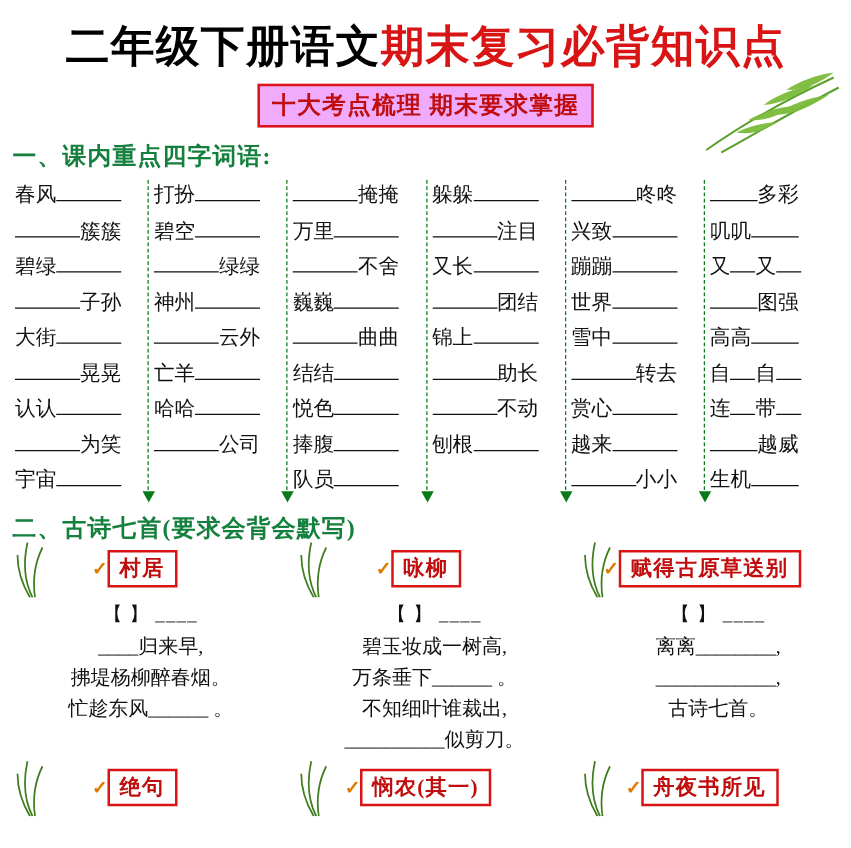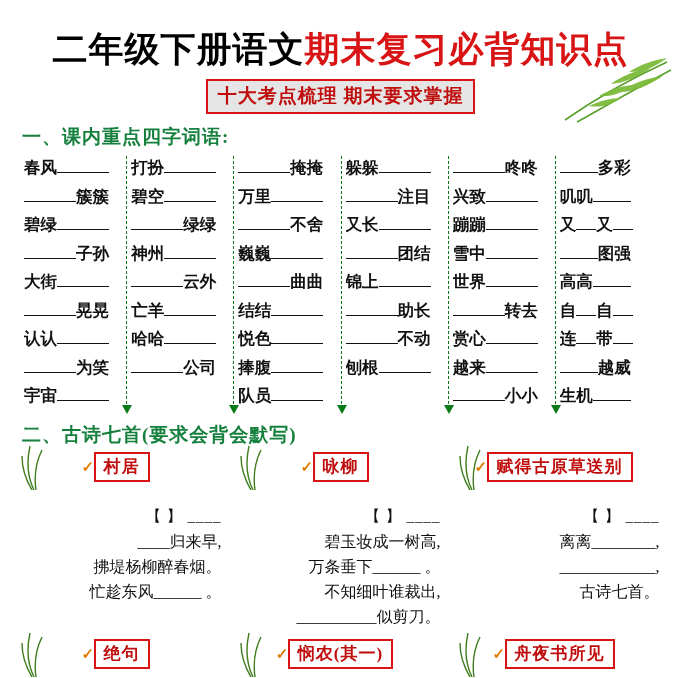--- a/index.html
+++ b/index.html
@@ -13,21 +13,21 @@
     overflow: hidden;
     font-family: "Liberation Serif", "DejaVu Serif", serif;
     color: #111;
     position: relative;
   }
   .page {
     position: relative;
     width: 681px;
     height: 478px;
     box-sizing: border-box;
-    padding: 12px;
+    padding: 0;
   }
 
   
   .title-row {
     position: relative;
     text-align: center;
     padding-top: 14px;
     white-space: nowrap;
     font-weight: bold;
     font-size: 35px;
@@ -36,21 +36,21 @@
   .title-black { color: #000; }
   .title-red { color: #d81414; }
 
   .subtitle-wrap {
     text-align: center;
     margin-top: 6px;
   }
   .subtitle {
     display: inline-block;
     border: 2px solid #d81414;
-    background: #e5e5e5;
+    background: #f0abfc;
     color: #c00d0d;
     font-weight: bold;
     font-size: 19px;
     padding: 2px 10px 3px 10px;
     letter-spacing: 1px;
   }
 
   
   .deco {
     position: absolute;
@@ -69,21 +69,20 @@
     margin: 10px 0 2px 10px;
     letter-spacing: 1px;
   }
 
   
   .words {
     position: relative;
     margin: 4px 6px 0 8px;
     display: flex;
     height: 258px;
-    font-weight: bold;
   }
   .wcol {
     flex: 1 1 0;
     position: relative;
     padding: 0 4px;
   }
   .wcol .cell {
     height: 28.5px;
     line-height: 28.5px;
     font-size: 16.5px;
@@ -142,22 +141,22 @@
   }
   .poem-title .tick {
     position: absolute;
     left: -14px;
     top: 4px;
     color: #e07b00;
     font-size: 15px;
     font-weight: bold;
   }
   .poem-body {
-    margin-top: 22px;
-    text-align: right;
+    margin-top: 10px;
+    text-align: center;
     padding-left: 14px;
     font-size: 16px;
     line-height: 25px;
   }
   .poem-body .line { white-space: nowrap; }
   .brk { font-size: 15px; letter-spacing: 1px; }
 
   .grass {
     position: absolute;
     left: -2px;
@@ -257,22 +256,22 @@
       <div class="cell"><span>刨根</span><span class="u w3"></span></div>
       <div class="divider" style="right:0;">
           <span class="arrow"></span>
         </div>
     </div>
 
     <div class="wcol">
       <div class="cell"><span class="u w3"></span><span>咚咚</span></div>
       <div class="cell"><span>兴致</span><span class="u w3"></span></div>
       <div class="cell"><span>蹦蹦</span><span class="u w3"></span></div>
+      <div class="cell"><span>世界</span><span class="u w3"></span></div>
       <div class="cell"><span>雪中</span><span class="u w3"></span></div>
-      <div class="cell"><span>世界</span><span class="u w3"></span></div>
       <div class="cell"><span class="u w3"></span><span>转去</span></div>
       <div class="cell"><span>赏心</span><span class="u w3"></span></div>
       <div class="cell"><span>越来</span><span class="u w3"></span></div>
       <div class="cell"><span class="u w3"></span><span>小小</span></div>
       <div class="divider" style="right:0;">
           <span class="arrow"></span>
         </div>
     </div>
 
     <div class="wcol">

